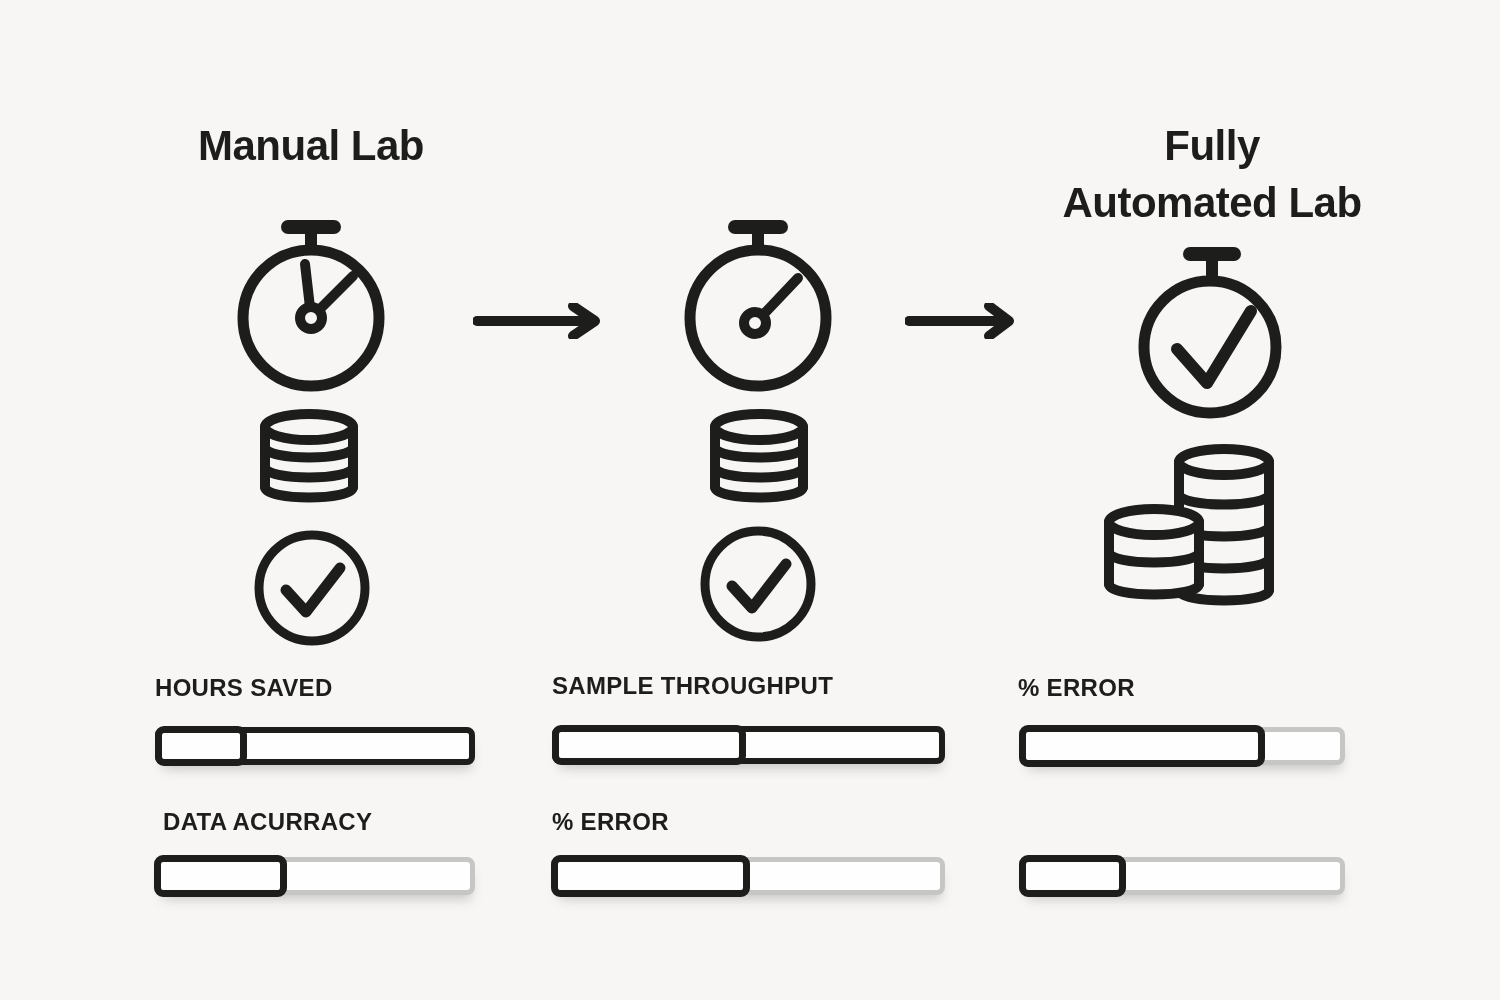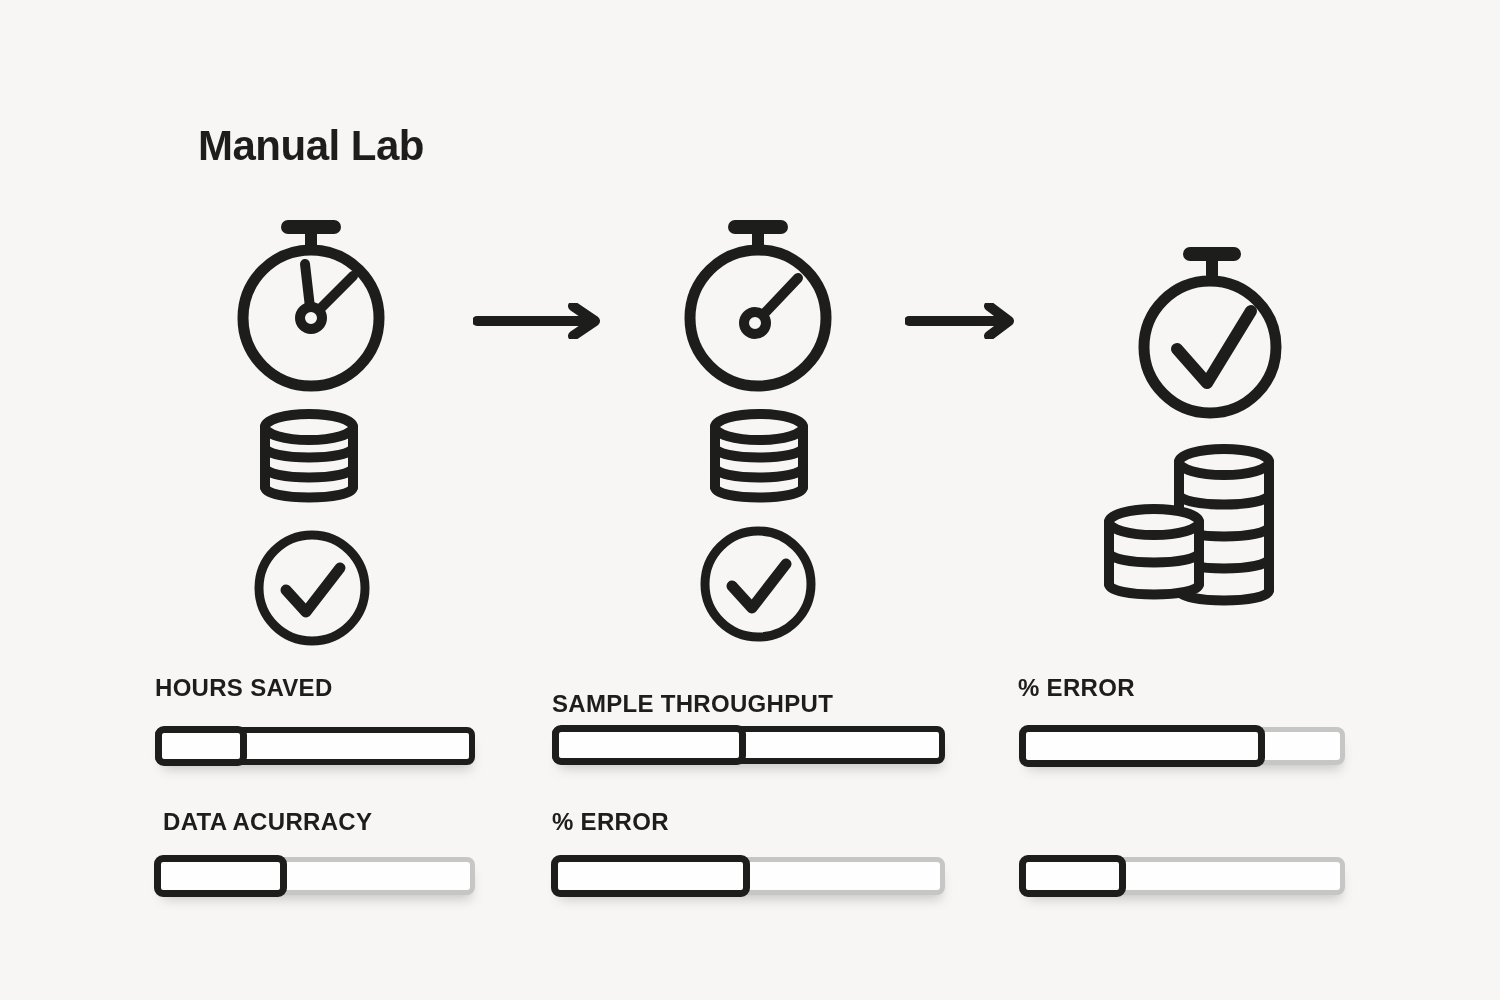--- a/index.html
+++ b/index.html
@@ -35,20 +35,22 @@
     position:absolute;left:-6px;top:-7px;height:calc(100% + 14px);
     border:7px solid var(--ink);border-radius:9px;background:transparent;
   }
 </style>
 </head>
 <body>
 
 <div class="canvas">
 
   <div class="abs col-title" style="left:131px;top:118px;width:360px;">Manual Lab</div>
+  <div class="abs col-title" style="left:1028px;top:118px;width:368px;">Fully
+Automated Lab</div>
 
   <svg class="abs icon" style="left:231px;top:214px;" width="160" height="180" viewBox="0 0 160 180">
     <g stroke="currentColor" fill="none" stroke-linecap="round" stroke-linejoin="round">
       <path d="M57 13 H103" stroke-width="14"></path>
       <path d="M80 18 V34" stroke-width="12"></path>
       <circle cx="80" cy="104" r="68" stroke-width="11"></circle>
       <path d="M80 102 L74 50" stroke-width="10"></path>
       <path d="M82 102 L122 62" stroke-width="10"></path>
       <circle cx="80" cy="104" r="11" stroke-width="10" fill="#f7f6f4"></circle>
     </g>
@@ -148,21 +150,21 @@
   <div class="abs metric-label" style="left:155px;top:674px;">HOURS SAVED</div>
   <div class="bar-track dark" style="left:155px;top:727px;width:320px;">
     <div class="bar-fill" style="width: 30%;"></div>
   </div>
 
   <div class="abs metric-label" style="left:163px;top:808px;">DATA ACURRACY</div>
   <div class="bar-track" style="left:155px;top:857px;width:320px;">
     <div class="bar-fill" style="width: 43%;"></div>
   </div>
 
-  <div class="abs metric-label" style="left:552px;top:672px;margin-top:18px;">SAMPLE THROUGHPUT</div>
+  <div class="abs metric-label" style="left:552px;top:672px;">SAMPLE THROUGHPUT</div>
   <div class="bar-track dark" style="left:552px;top:726px;width:393px;">
     <div class="bar-fill" style="width: 51%;"></div>
   </div>
 
   <div class="abs metric-label" style="left:552px;top:808px;">% ERROR</div>
   <div class="bar-track" style="left:552px;top:857px;width:393px;">
     <div class="bar-fill" style="width: 52%;"></div>
   </div>
 
   <div class="abs metric-label" style="left:1018px;top:674px;">% ERROR</div>

